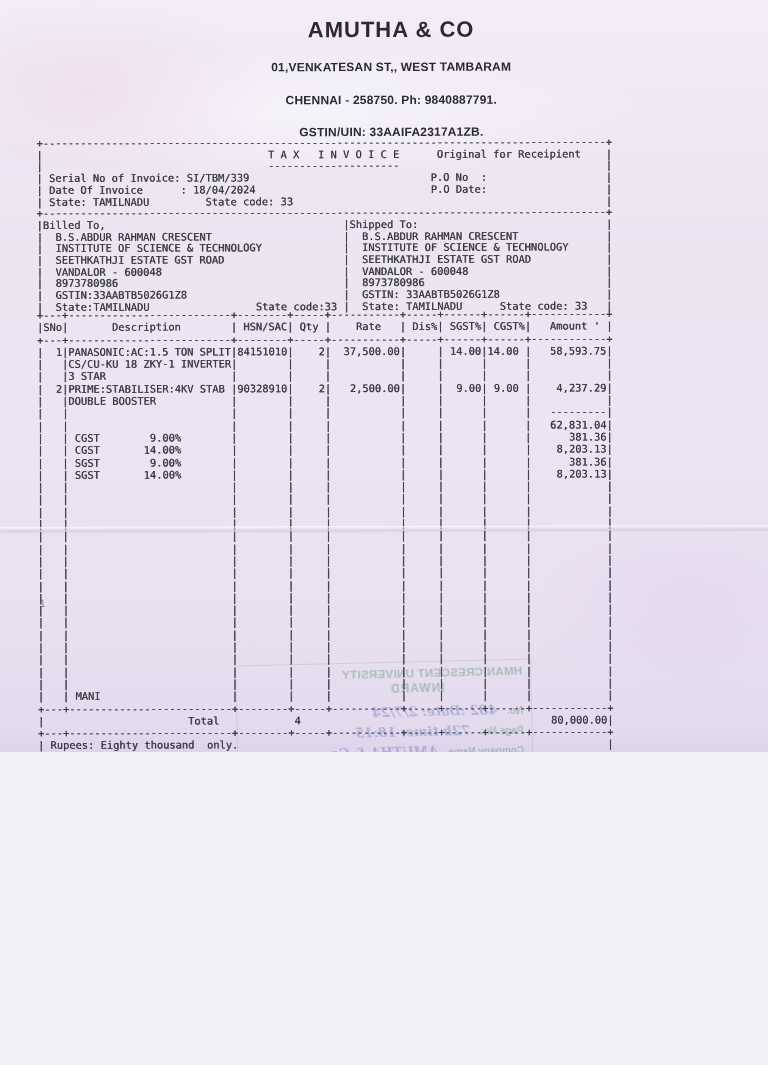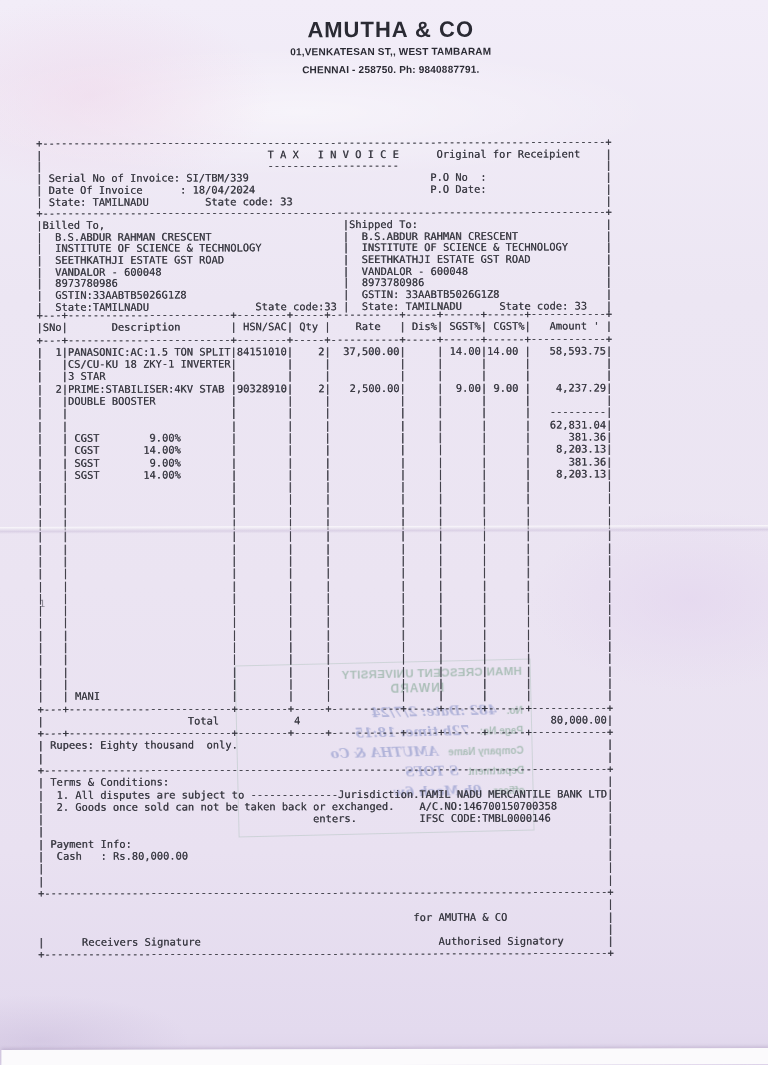--- a/index.html
+++ b/index.html
@@ -1,34 +1,34 @@
 <!DOCTYPE html>
 <html><head>
 <meta charset="utf-8">
 <style>
   html,body{margin:0;padding:0;background:#f4f0f8;}
   .page{
-    position:relative;width:768px;height:1065px;overflow:hidden;
+    position:relative;width:768px;height:752px;overflow:hidden;
     background:
       radial-gradient(260px 140px at 90px 95px, rgba(238,205,228,.40), transparent 70%),
       radial-gradient(500px 90px at 300px 112px, rgba(255,255,255,.45), transparent 72%),
       radial-gradient(230px 130px at 690px 600px, rgba(226,210,238,.55), transparent 70%),
       radial-gradient(200px 60px at 40px 1040px, rgba(170,150,195,.22), transparent 75%),
       linear-gradient(180deg,#f2edf8 0%,#ece6f3 28%,#ebe4f2 55%,#e9e1f1 80%,#e3daee 97%,#ded4ea 100%);
     font-family:"DejaVu Sans Mono",monospace;
   }
   .sheet{position:absolute;inset:0;transform:rotate(-0.15deg);}
   .crease{position:absolute;left:0;top:526px;width:100%;height:7px;
     background:linear-gradient(180deg,rgba(255,255,255,.75),rgba(162,142,186,.22) 65%,rgba(162,142,186,0));}
   .scanner-edge{position:absolute;left:0;top:1049px;width:100%;height:16px;background:#fbfafc;
     box-shadow:0 -2px 3px rgba(140,120,160,.25);}
   .letterhead{position:absolute;left:192px;top:17px;width:400px;text-align:center;
     color:#2a2a33;font-family:"Liberation Sans",sans-serif;font-weight:bold;}
   .lh-title{font-size:22px;letter-spacing:1px;}
-  .lh-line{font-size:10px;line-height:16.5px;letter-spacing:.2px;margin-top:1px;}
+  .lh-line{font-size:12px;line-height:16.5px;letter-spacing:.2px;margin-top:16px;}
   .mono{position:absolute;left:37px;margin:0;white-space:pre;
     font-family:"DejaVu Sans Mono",monospace;font-size:10.4px;color:#36363f;
     text-shadow:.35px 0 0 rgba(54,54,63,.75);}
   .blockA{top:137px;line-height:11.7px;}
   .blockB{top:308px;line-height:12.3px;}
   .stray{position:absolute;left:39px;top:597px;font-size:10px;color:rgba(54,54,63,.55);}
   .stamp{
     position:absolute;left:236px;top:662px;width:278px;height:160px;padding:5px 8px;
     transform:scaleX(-1) rotate(1.2deg);opacity:.5;filter:blur(.3px);
     color:#6f9c81;border:1px solid rgba(110,160,130,.45);
@@ -41,20 +41,21 @@
 </head>
 <body>
 
 <div class="page">
   <div class="sheet">
 
     <div class="letterhead">
       <div class="lh-title">AMUTHA &amp; CO</div>
       <div class="lh-line">01,VENKATESAN ST,, WEST TAMBARAM</div>
       <div class="lh-line">CHENNAI - 258750. Ph: 9840887791.</div>
+      <div class="lh-line">GSTIN/UIN: 33AAIFA2317A1ZB.</div>
     </div>
 
     <div class="stamp">
       <div class="stamp-title">HMAN CRESCENT UNIVERSITY</div>
       <div class="stamp-sub">INWARD</div>
       <div class="stamp-row">
           <span class="p">No.</span>
           <span class="w">482   :Date: 2/7/24</span>
         </div>
       <div class="stamp-row">

